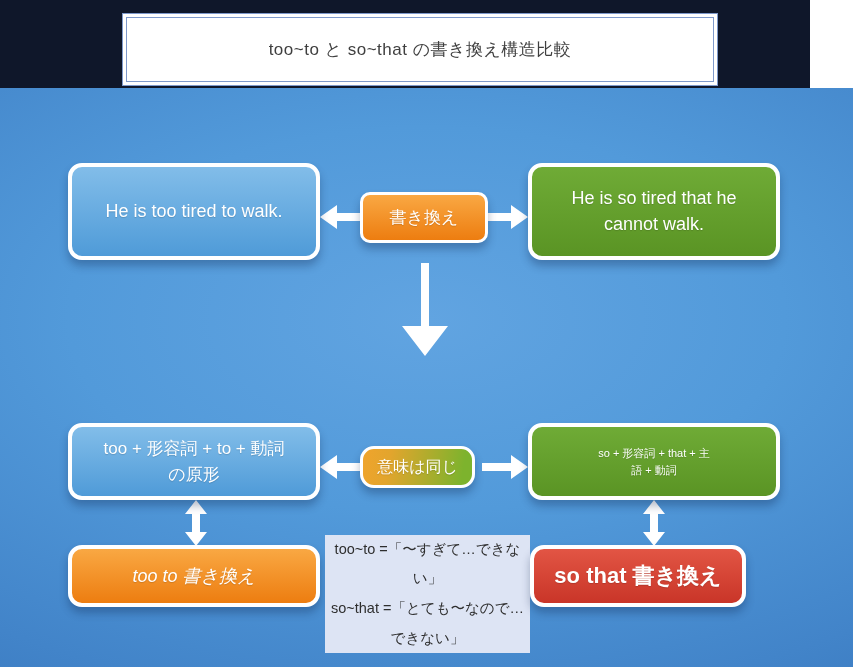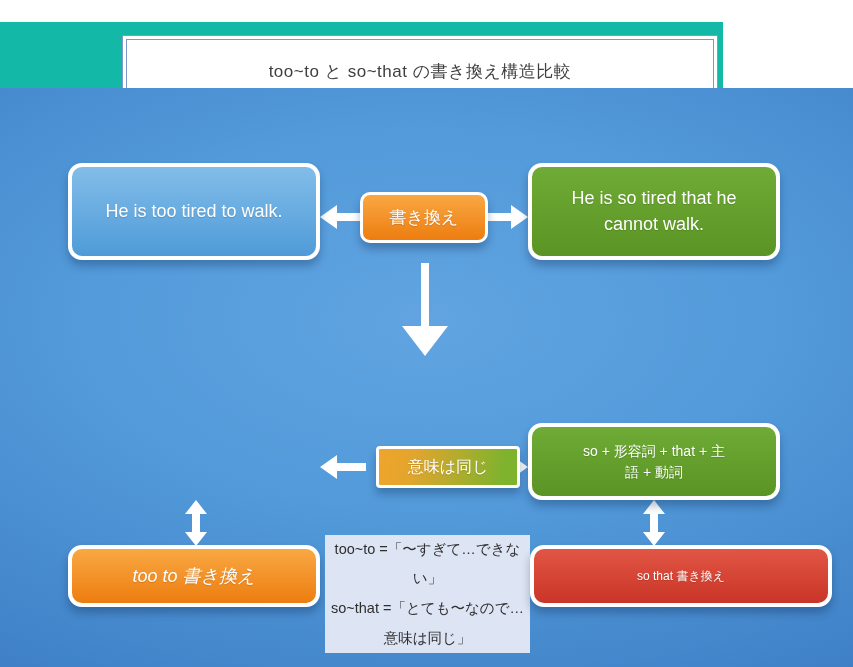--- a/index.html
+++ b/index.html
@@ -1,20 +1,20 @@
 <!DOCTYPE html>
 <html><head>
 <meta charset="utf-8">
 <style>
   * { margin: 0; padding: 0; box-sizing: border-box; }
   html, body { width: 853px; height: 667px; overflow: hidden; }
   body { font-family: "Liberation Sans", "DejaVu Sans", sans-serif; background: #ffffff; position: relative; }
 
   
-  .header-band { position: absolute; left: 0; top: 0; width: 723px; height: 88px; background: #14b8a6; margin-top: 22px; }
+  .header-band { position: absolute; left: 0; top: 0; width: 810px; height: 88px; background: #0f172a; }
   .title-box {
     position: absolute; left: 122px; top: 13px; width: 596px; height: 73px;
     background: #ffffff; border: 1px solid #7e99cb; padding: 3px;
   }
   .title-inner {
     width: 100%; height: 100%; border: 1px solid #7e99cb;
     display: flex; flex-direction: column; align-items: center; justify-content: center;
     gap: 4px;
   }
   .title-line { color: #3f3f3f; font-size: 17px; letter-spacing: 0.5px; }
@@ -39,25 +39,25 @@
   .box-green  { background: linear-gradient(180deg, #6fab36 0%, #5a9424 100%); }
   .box-orange { background: linear-gradient(180deg, #f9a843 0%, #ed7d10 100%); }
   .box-red    { background: linear-gradient(180deg, #e25544 0%, #c93528 100%); }
   .box-mix    { background: linear-gradient(100deg, #f0a42c 0%, #e2a52d 25%, #7db32d 90%); }
 
   .r1-left  { left: 68px;  top: 75px;  width: 252px; height: 97px; font-size: 18px; }
   .r1-right { left: 528px; top: 75px;  width: 252px; height: 97px; font-size: 18px; line-height: 1.4; padding: 0 14px; align-items: center; }
   .r1-mid   { left: 360px; top: 104px; width: 128px; height: 51px; font-size: 17px; border-width: 3px; border-radius: 10px; text-align: right; }
 
   .r2-left  { left: 68px;  top: 335px; width: 252px; height: 77px; font-size: 17px; line-height: 1.5; }
-  .r2-right { left: 528px; top: 335px; width: 252px; height: 77px; font-size: 14px; line-height: 1.5; }
-  .r2-mid   { left: 376px; top: 358px; width: 144px; height: 42px; font-size: 16px; border-width: 3px; border-radius: 4px; }
+  .r2-right { left: 528px; top: 335px; width: 252px; height: 77px; font-size: 11px; line-height: 1.5; }
+  .r2-mid   { left: 360px; top: 358px; width: 115px; height: 42px; font-size: 16px; border-width: 3px; border-radius: 14px; }
 
   .r3-left  { left: 68px;  top: 457px; width: 252px; height: 62px; font-size: 18px; font-style: italic; }
-  .r3-right { left: 530px; top: 457px; width: 302px; height: 62px; font-size: 12px; }
+  .r3-right { left: 530px; top: 457px; width: 216px; height: 62px; font-size: 22px; font-weight: bold; }
 
   .note-box {
     position: absolute; left: 325px; top: 447px; width: 205px; height: 118px;
     background: #dde4f4; color: #2e2e2e; font-size: 14.5px; line-height: 2.05;
     display: flex; flex-direction: column; justify-content: center;
     text-align: center; padding: 2px 0;
   }
 </style>
 </head>
 <body>
@@ -101,36 +101,40 @@
   </div>
 
   <div class="dbox box-orange r1-mid">
     <span>書き換え</span>
   </div>
 
   <div class="dbox box-green r1-right">
     <span>He is so tired that he cannot walk.</span>
   </div>
 
+  <div class="dbox box-blue r2-left">
+    <span>too + 形容詞 + to + 動詞</span>
+    <span>の原形</span>
+  </div>
 
   <div class="dbox box-mix r2-mid">
     <span>意味は同じ</span>
   </div>
 
   <div class="dbox box-green r2-right">
     <span>so + 形容詞 + that + 主</span>
     <span>語 + 動詞</span>
   </div>
 
   <div class="dbox box-orange r3-left">
     <span>too to 書き換え</span>
   </div>
 
   <div class="note-box">
     <div>too~to =「〜すぎて…できない」</div>
-    <div>so~that =「とても〜なので…意味は同じ」</div>
+    <div>so~that =「とても〜なので…できない」</div>
   </div>
 
   <div class="dbox box-red r3-right">
     <span>so that 書き換え</span>
   </div>
 
 </div>
 
 </body></html>

